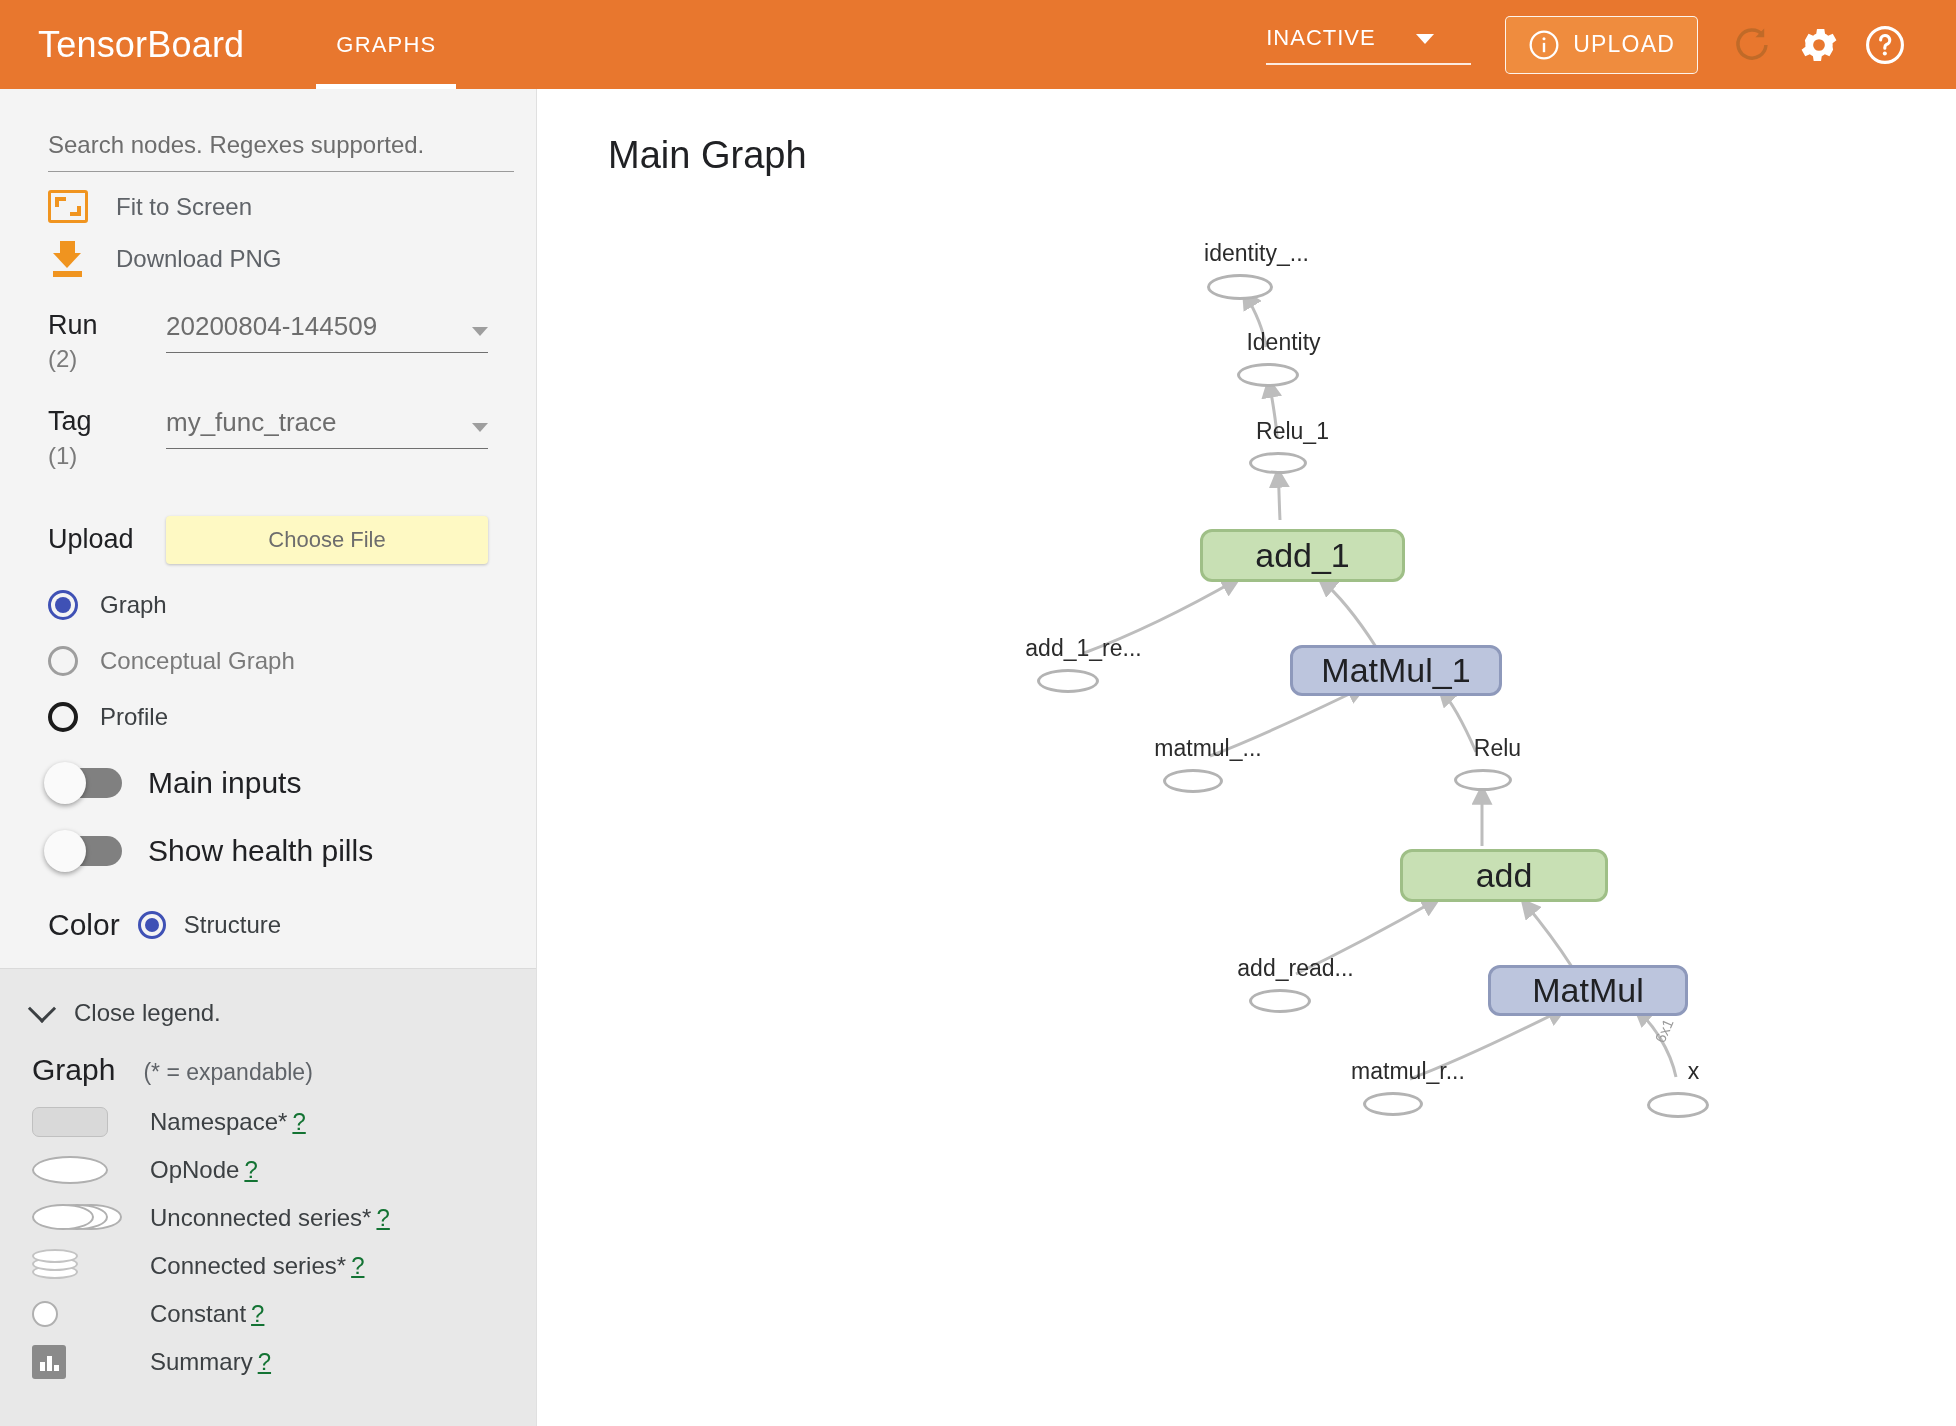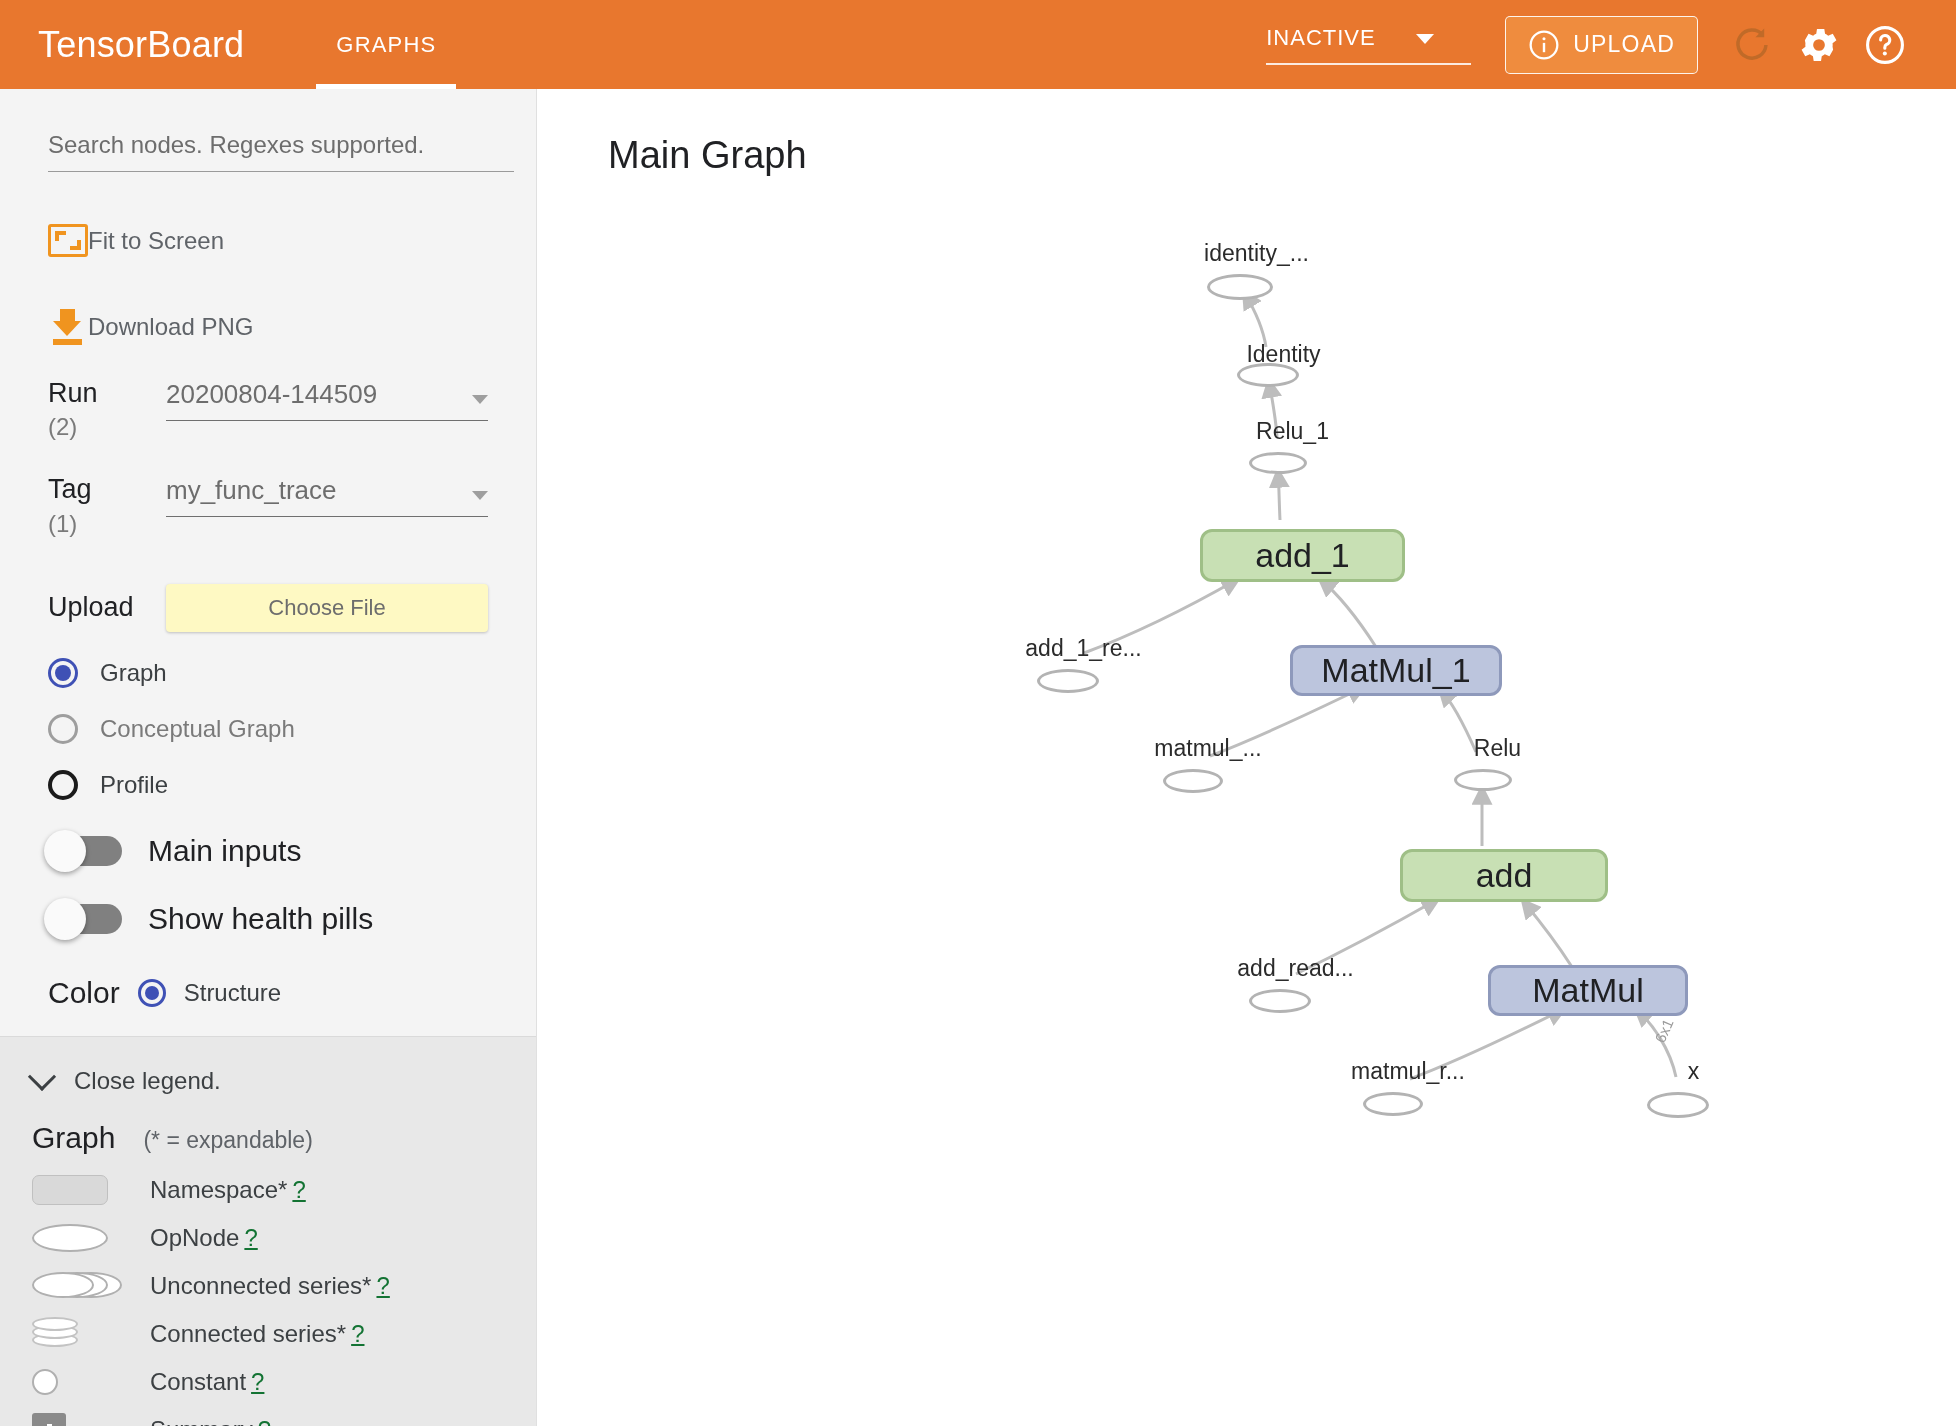--- a/index.html
+++ b/index.html
@@ -78,22 +78,22 @@
   .search-wrap { padding-top: 42px; }
   .search-input {
     width: 466px; border: none; background: transparent;
     border-bottom: 1px solid #9a9a9a;
     font-family: "Liberation Sans", sans-serif;
     font-size: 24px; color: #5f6368; padding: 0 0 12px 0; outline: none;
   }
   .search-input::placeholder { color: #6d6d6d; }
 
   .action-row {
-    display: flex; align-items: center; 
-    margin-top: 52px; cursor: pointer;
+    display: flex; align-items: center; gap: 28px;
+    margin-top: 18px; cursor: pointer;
   }
   .action-row .act-label { font-size: 24px; color: #5f6368; }
 
   .fit-icon {
     width: 40px; height: 33px; border: 3px solid #f0941f; border-radius: 3px;
     position: relative; flex: 0 0 auto;
   }
   .fit-icon::before, .fit-icon::after {
     content: ""; position: absolute; background: #f0941f;
   }
@@ -471,21 +471,21 @@
     </svg>
 
     <div class="canvas">
 
       <div class="gnode" style="left:702px; top:185px;">
         <div class="cap" style="top:-34px;">identity_...</div>
         <div class="ellipse" style="width:66px;height:26px;margin-left:-33px;"></div>
       </div>
 
       <div class="gnode" style="left:730px; top:274px;">
-        <div class="cap" style="top:-34px;margin-top:12px;">Identity</div>
+        <div class="cap" style="top:-34px;">Identity</div>
         <div class="ellipse" style="width:62px;height:24px;margin-left:-31px;"></div>
       </div>
 
       <div class="gnode" style="left:740px; top:363px;">
         <div class="cap" style="top:-34px;">Relu_1</div>
         <div class="ellipse" style="width:58px;height:22px;margin-left:-29px;"></div>
       </div>
 
       <div class="gnode rounded green" style="left:640px; top:440px; width:205px; height:53px;">
         <span>add_1</span>

